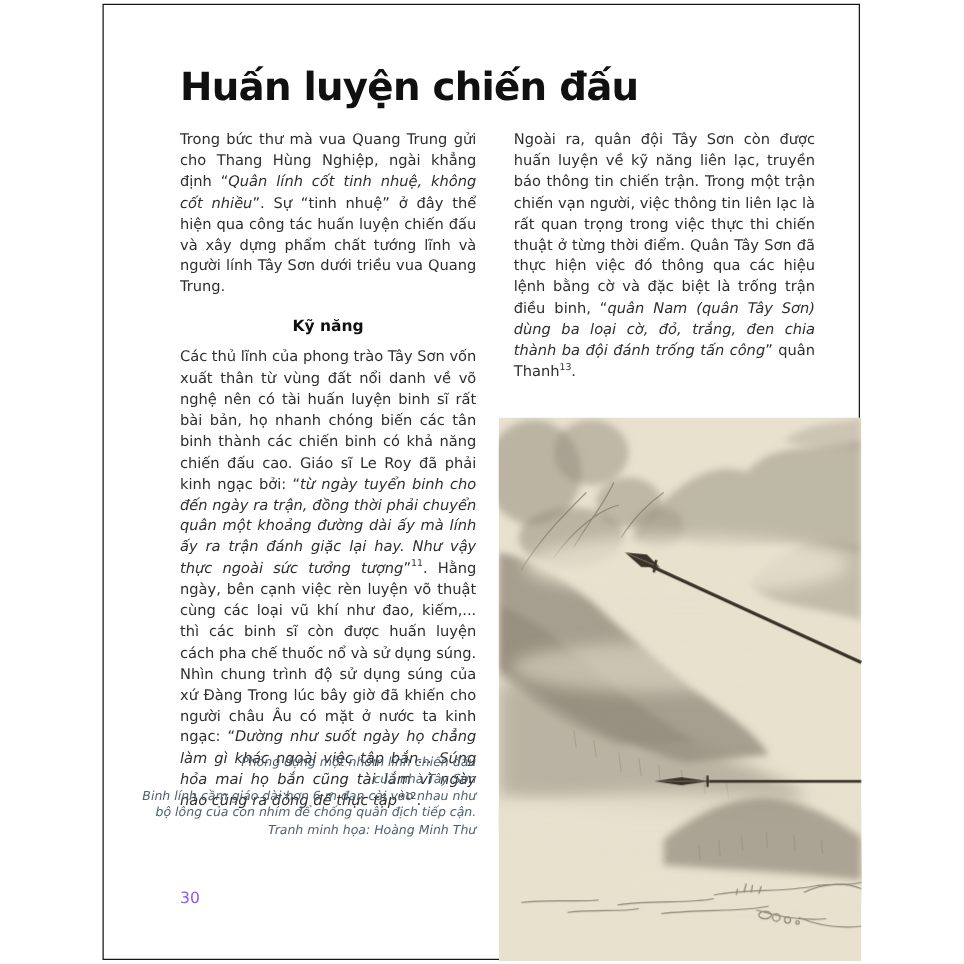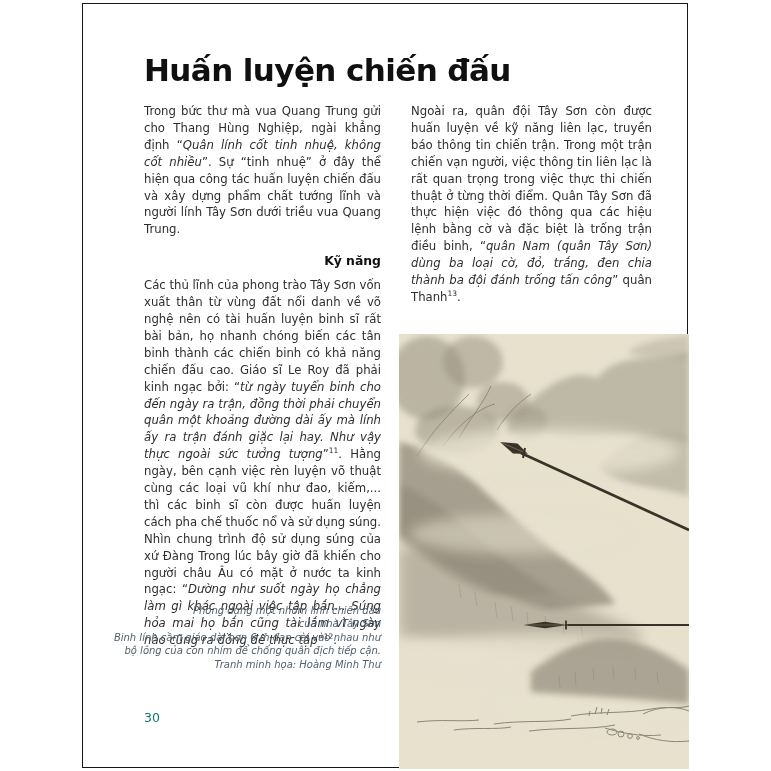--- a/index.html
+++ b/index.html
@@ -12,29 +12,29 @@
     border:1px solid #161616;background:#ffffff;box-sizing:border-box;
   }
   .title{
     position:absolute;left:61px;top:48px;margin:0;
     font-size:31px;font-weight:bold;color:#101010;letter-spacing:-0.6px;
   }
   .col{position:absolute;top:99px;font-size:11.7px;line-height:16.9px;text-align:justify;}
   .col p{margin:0;}
   .col-left{left:61px;width:237px;}
   .col-right{left:328px;width:241px;}
-  .subhead{font-weight:bold;font-size:12.4px;color:#101010;margin:15px 0 7px 0;text-align:right;}
+  .subhead{font-weight:bold;font-size:12.4px;color:#101010;margin:15px 0 7px 0;text-align:center;}
   .it{font-style:italic;}
   sup{font-size:7.5px;line-height:0;}
   .caption{
     position:absolute;left:18px;top:600px;width:280px;text-align:right;
     font-style:italic;font-size:10px;line-height:13.4px;color:#51606d;
   }
   .cap-title{font-weight:normal;}
-  .pagenum{position:absolute;left:61px;top:706px;font-size:12.5px;color:#0f766e;}
+  .pagenum{position:absolute;left:61px;top:706px;font-size:12.5px;color:#8b5cf6;}
   .painting{position:absolute;left:316px;top:330px;width:290px;height:435px;}
 </style>
 </head>
 <body>
 
 <div class="page">
 
   <h1 class="title">Huấn luyện chiến đấu</h1>
 
   <div class="col col-left">

